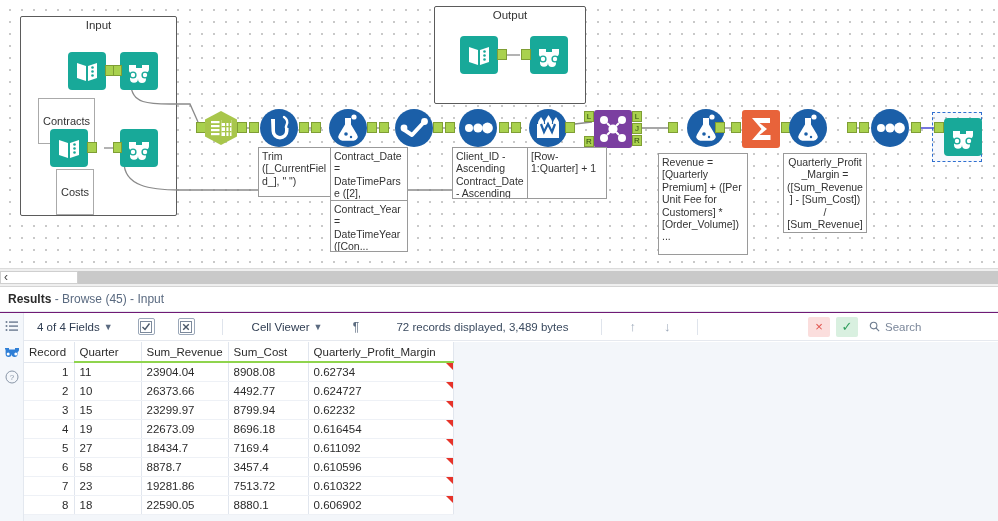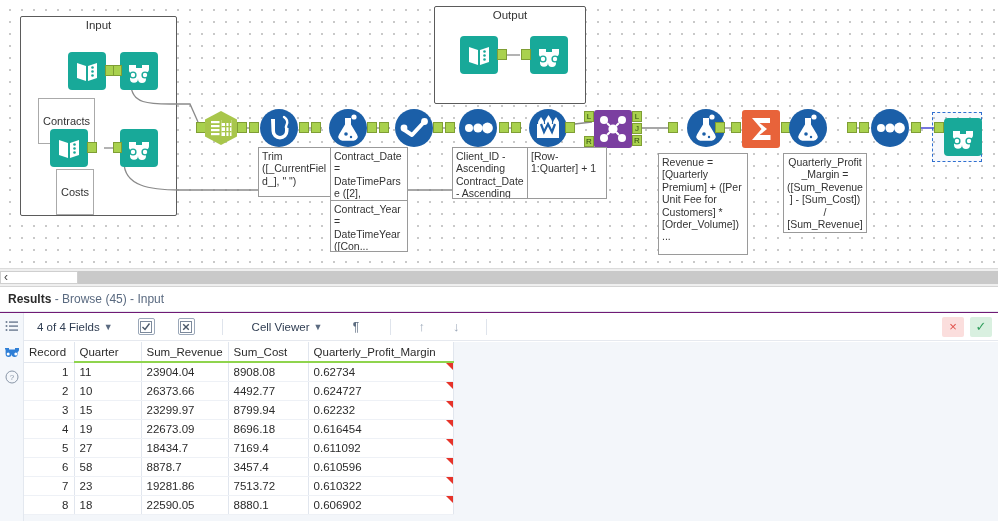--- a/index.html
+++ b/index.html
@@ -502,31 +502,39 @@
 
         <div class="tb-sep" style="margin-left:9px;"></div>
 
         <div class="tb-item">
           <span>Cell Viewer</span>
           <span class="caret">▼</span>
         </div>
 
         <div class="tb-icon-plain">¶</div>
 
+        <div class="tb-item tb-plain" style="padding-left:14px;">72 records displayed, 3,489 bytes</div>
 
         <div class="tb-sep" style="margin-left:8px;"></div>
 
         <div class="tb-arrow">↑</div>
         <div class="tb-arrow">↓</div>
 
         <div class="tb-sep" style="margin-left:4px;"></div>
 
         <div class="tb-right">
           <div class="chip-x">×</div>
           <div class="chip-v">✓</div>
+          <div id="search-wrap">
+            <svg width="11" height="11" viewBox="0 0 12 12">
+              <circle cx="5" cy="5" r="3.6" fill="none" stroke="#6d7b8f" stroke-width="1.2"></circle>
+              <path d="M7.8 7.8 L11 11" stroke="#6d7b8f" stroke-width="1.3"></path>
+            </svg>
+            <span>Search</span>
+          </div>
         </div>
       </div>
 
       <div id="grid">
         <table>
           <thead>
             <tr>
               <th class="th-record col-rec">Record</th>
               <th class="col-q">Quarter</th>
               <th class="col-rev">Sum_Revenue</th>

